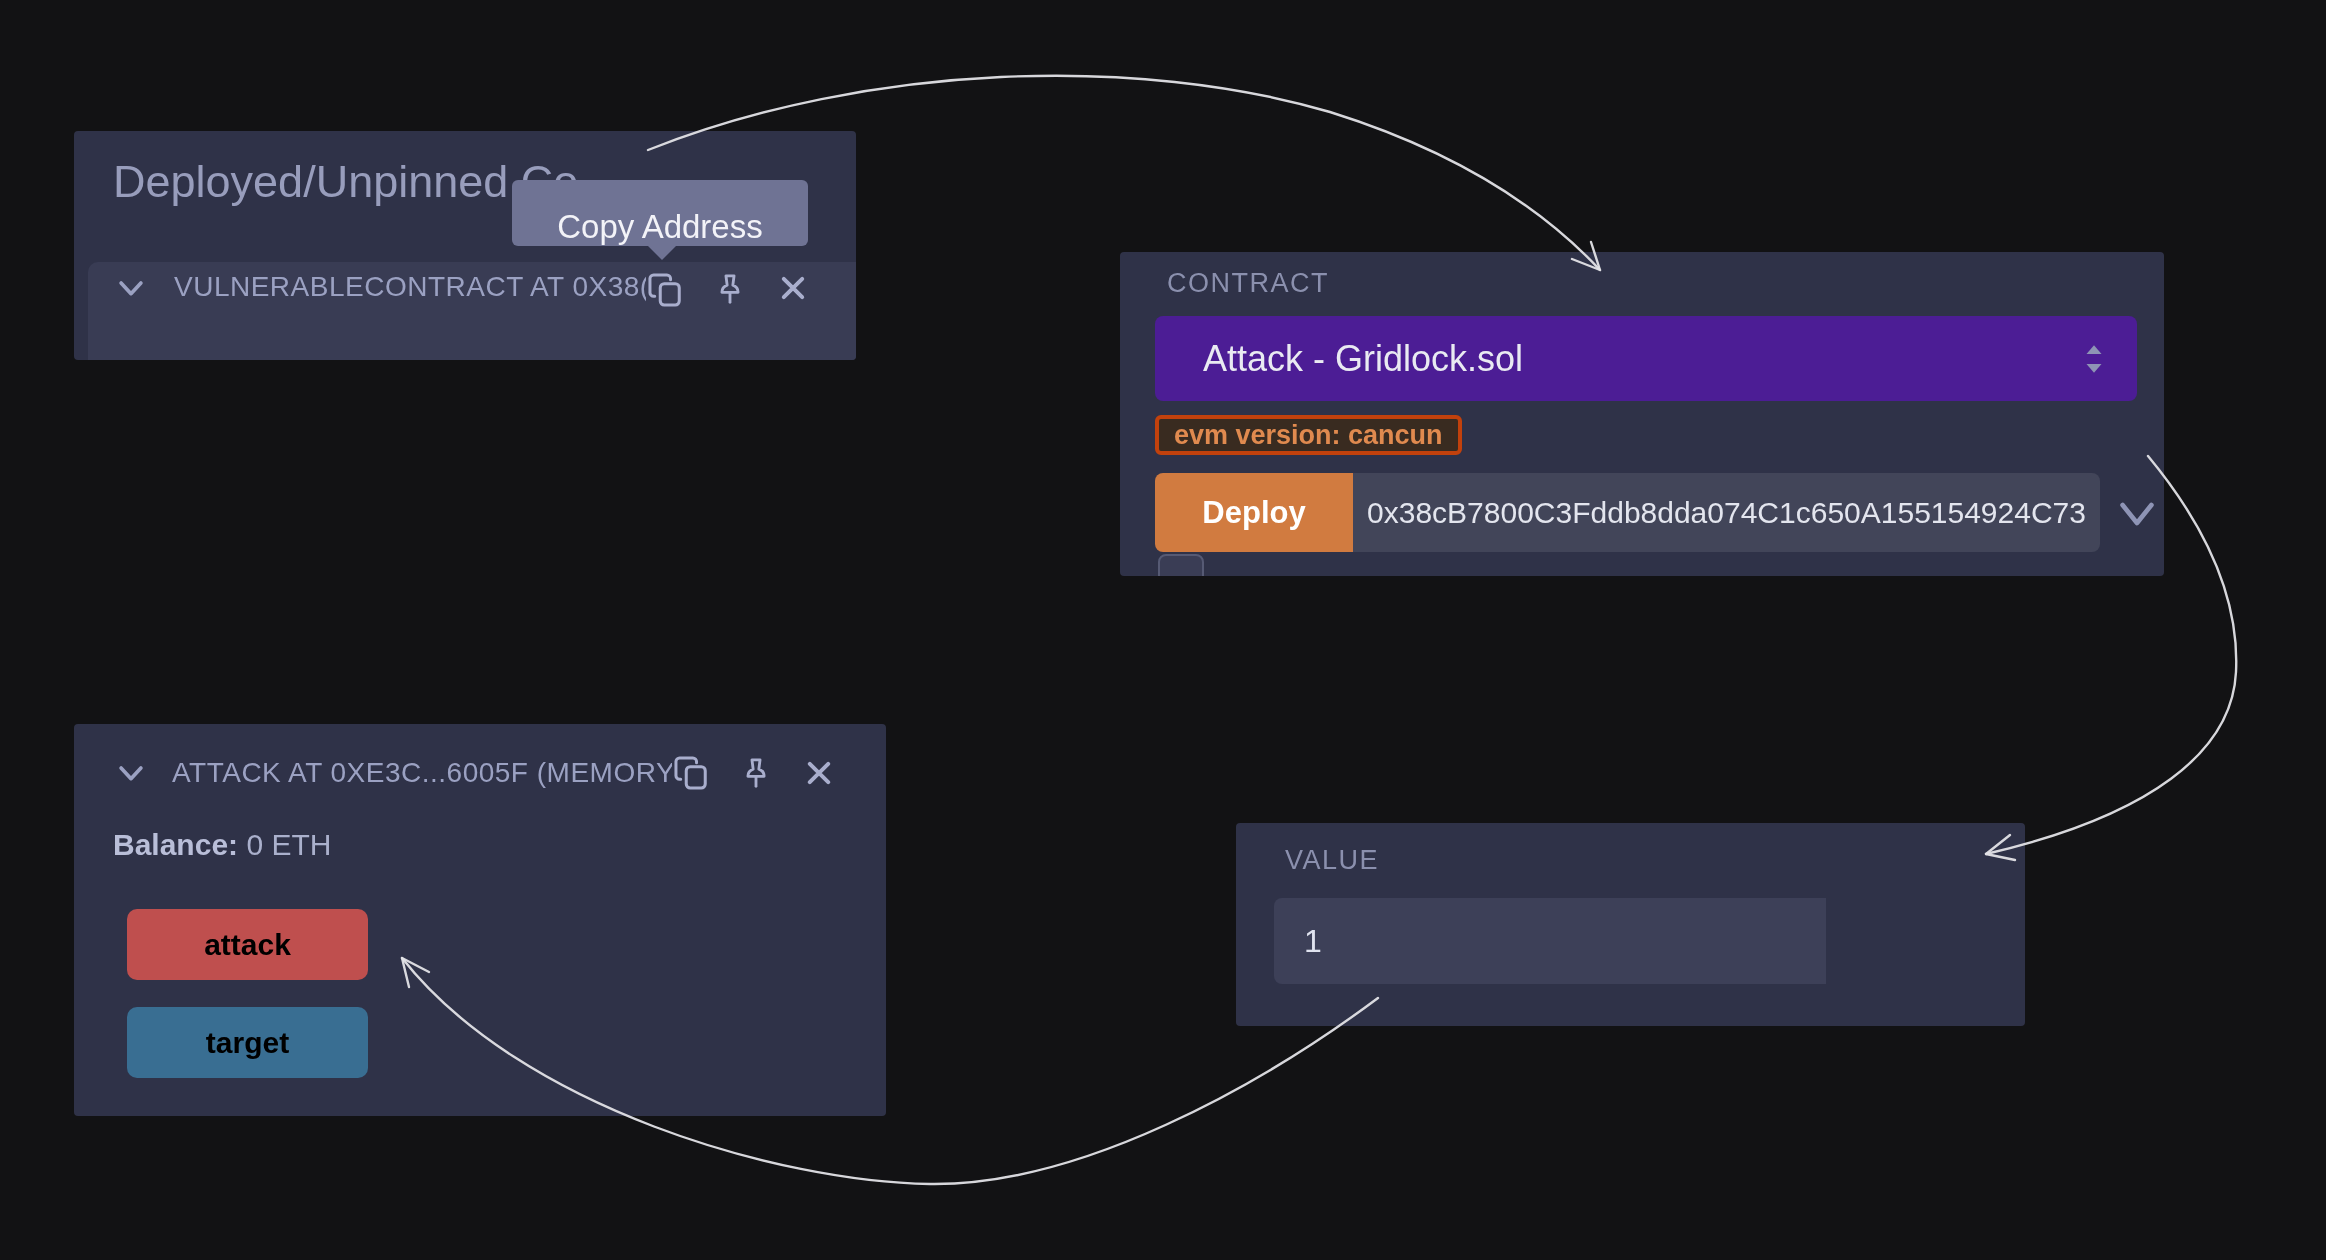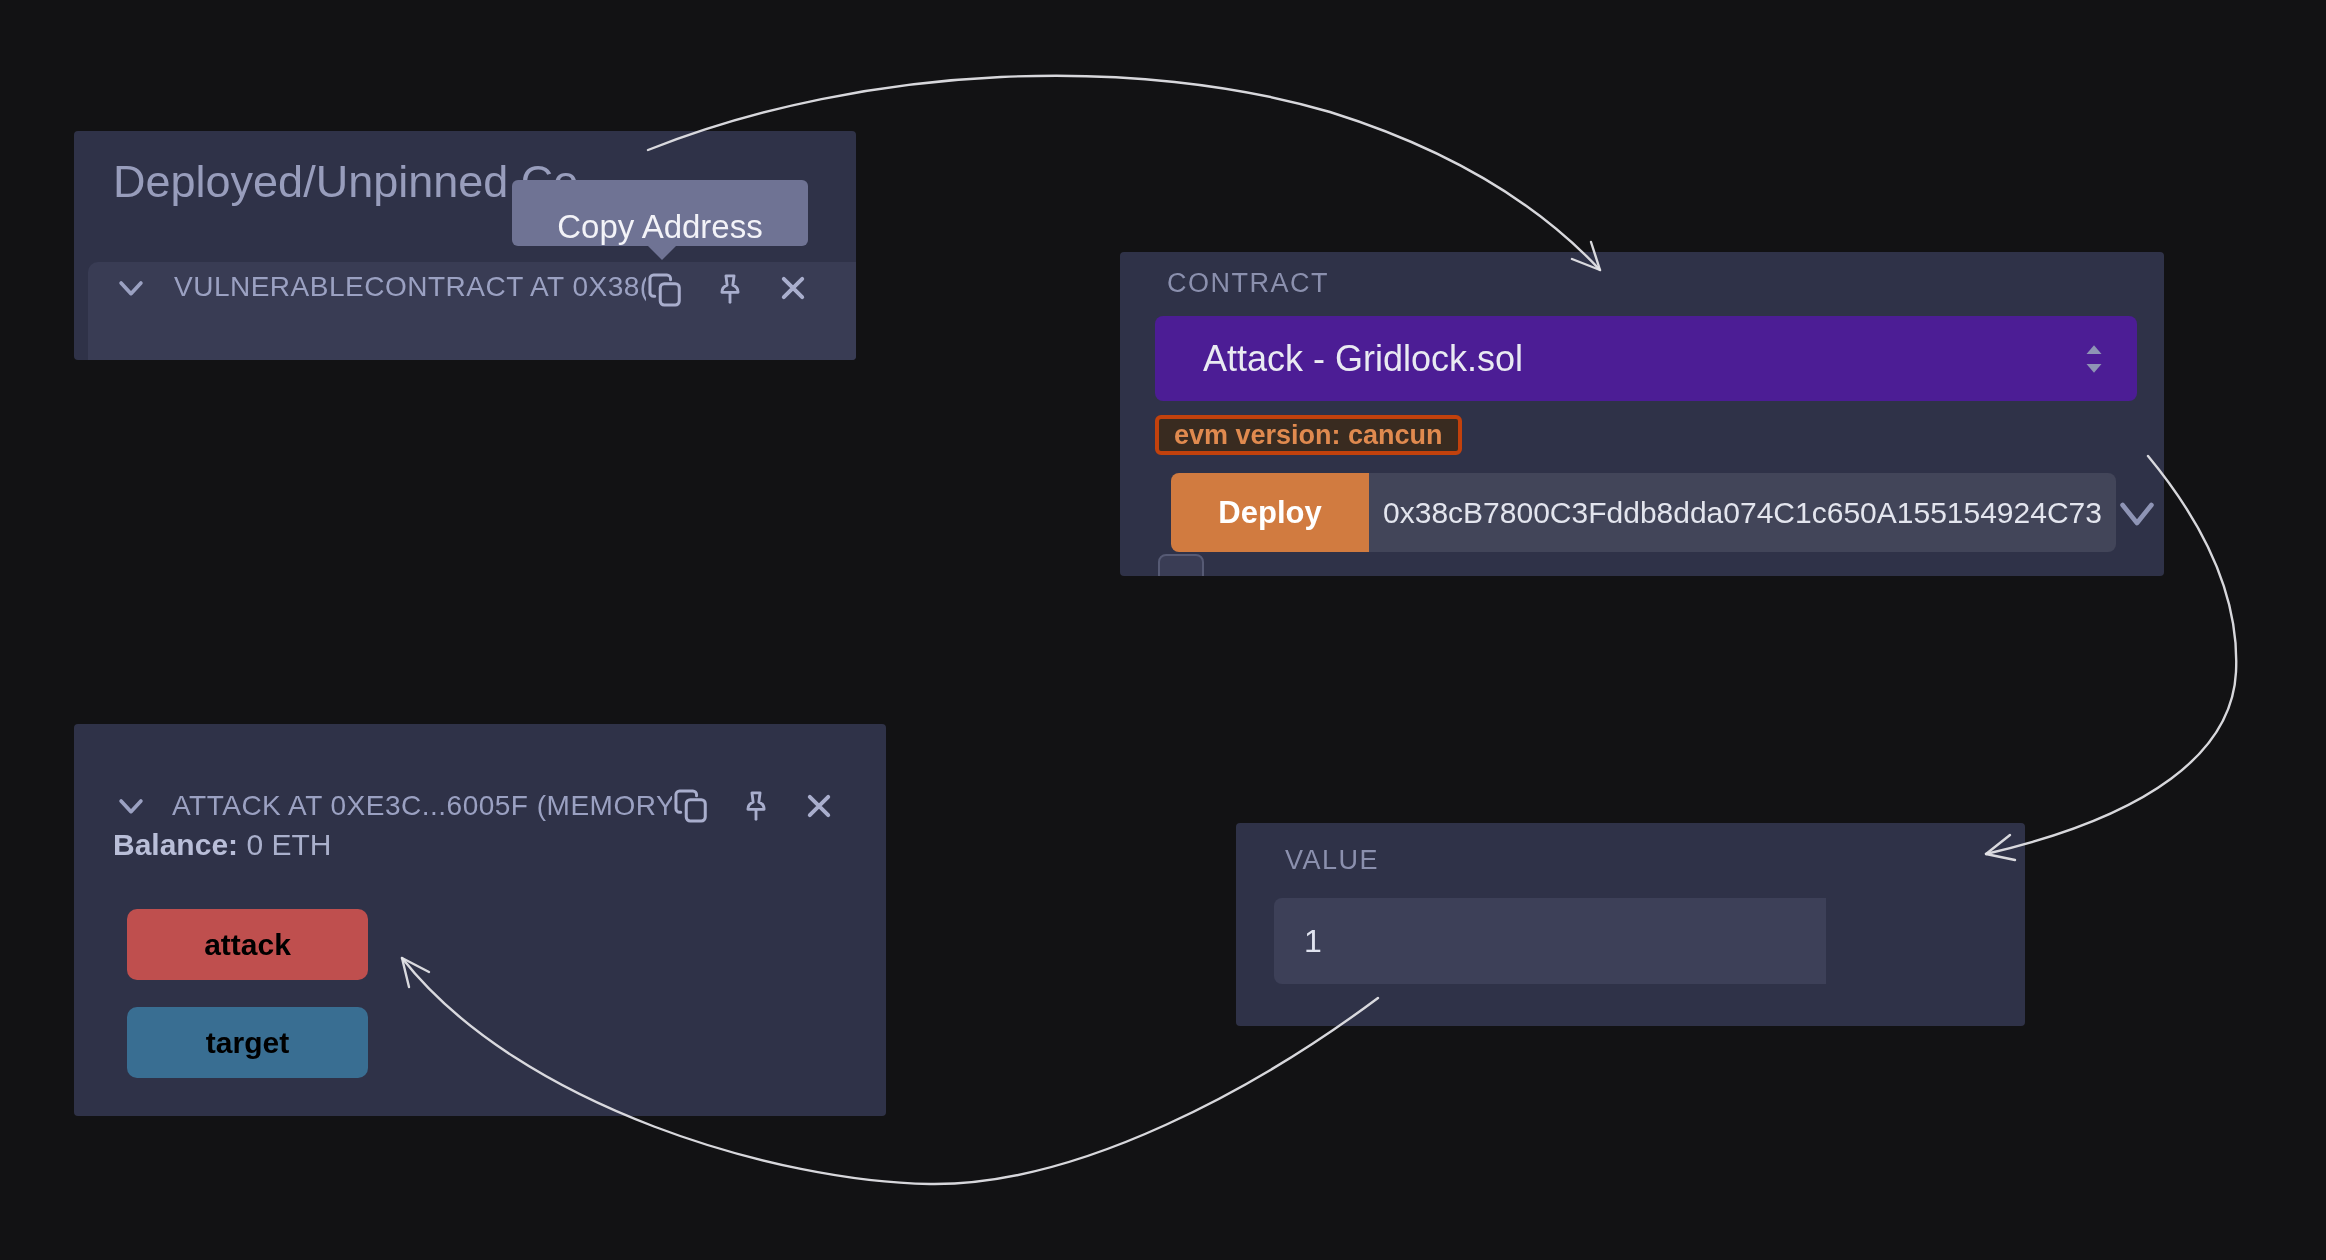--- a/index.html
+++ b/index.html
@@ -57,40 +57,40 @@
     background:#4c1d95; border-radius:8px; display:flex; align-items:center;
     padding:0 28px 0 48px; font-size:36px; color:#e9eaf2; cursor:pointer;
   }
   .select-label { flex:1; white-space:nowrap; overflow:hidden; }
   .badge {
     position:absolute; left:35px; top:163px; height:40px;
     display:inline-flex; align-items:center; padding:0 15px;
     background:#392b20; border:4px solid #c2410c; border-radius:6px;
     font-size:27px; font-weight:bold; color:#e08a4f; white-space:nowrap;
   }
-  .deploy-row { position:absolute; left:35px; top:221px; height:79px; display:flex;margin-left:16px; }
+  .deploy-row { position:absolute; left:35px; top:221px; height:79px; display:flex; }
   .deploy-btn {
     width:198px; height:79px; background:#d17b40; border:none;
     border-radius:8px 0 0 8px; color:#ffffff; font-size:31px; font-weight:bold;
     font-family:inherit; cursor:pointer;
   }
   .arg-field {
     width:747px; height:79px; background:#424559; border:none;
     border-radius:0 8px 8px 0; color:#e3e5ee; font-size:30px; text-align:center;
     font-family:inherit; outline:none;
   }
   .panel-chevron { position:absolute; left:995px; top:244px; width:44px; height:36px; color:#8e94b5; cursor:pointer; }
   .clipped-checkbox {
     position:absolute; left:38px; top:302px; width:46px; height:40px;
     background:#3a3d55; border:2px solid #565a74; border-radius:8px; cursor:pointer;
   }
 
   
   #attack { left:74px; top:724px; width:812px; height:392px; overflow:hidden; }
-  .p3-header { display:flex; align-items:center; padding:30px 50px 0 40px;margin-top:33px; }
+  .p3-header { display:flex; align-items:center; padding:30px 50px 0 40px; }
   .p3-title {
     margin-left:24px; flex:1; font-size:28px; letter-spacing:0.5px;
     color:#9ba1c2; white-space:nowrap; overflow:hidden;
   }
   .balance { position:absolute; left:39px; top:104px; font-size:30px; color:#aab0cc; white-space:nowrap; }
   .balance b { font-weight:bold; color:#b9bed8; }
   .act-btn {
     position:absolute; left:53px; width:241px; height:71px; border:none;
     border-radius:10px; color:#000000; font-size:30px; font-weight:bold;
     font-family:inherit; cursor:pointer;

